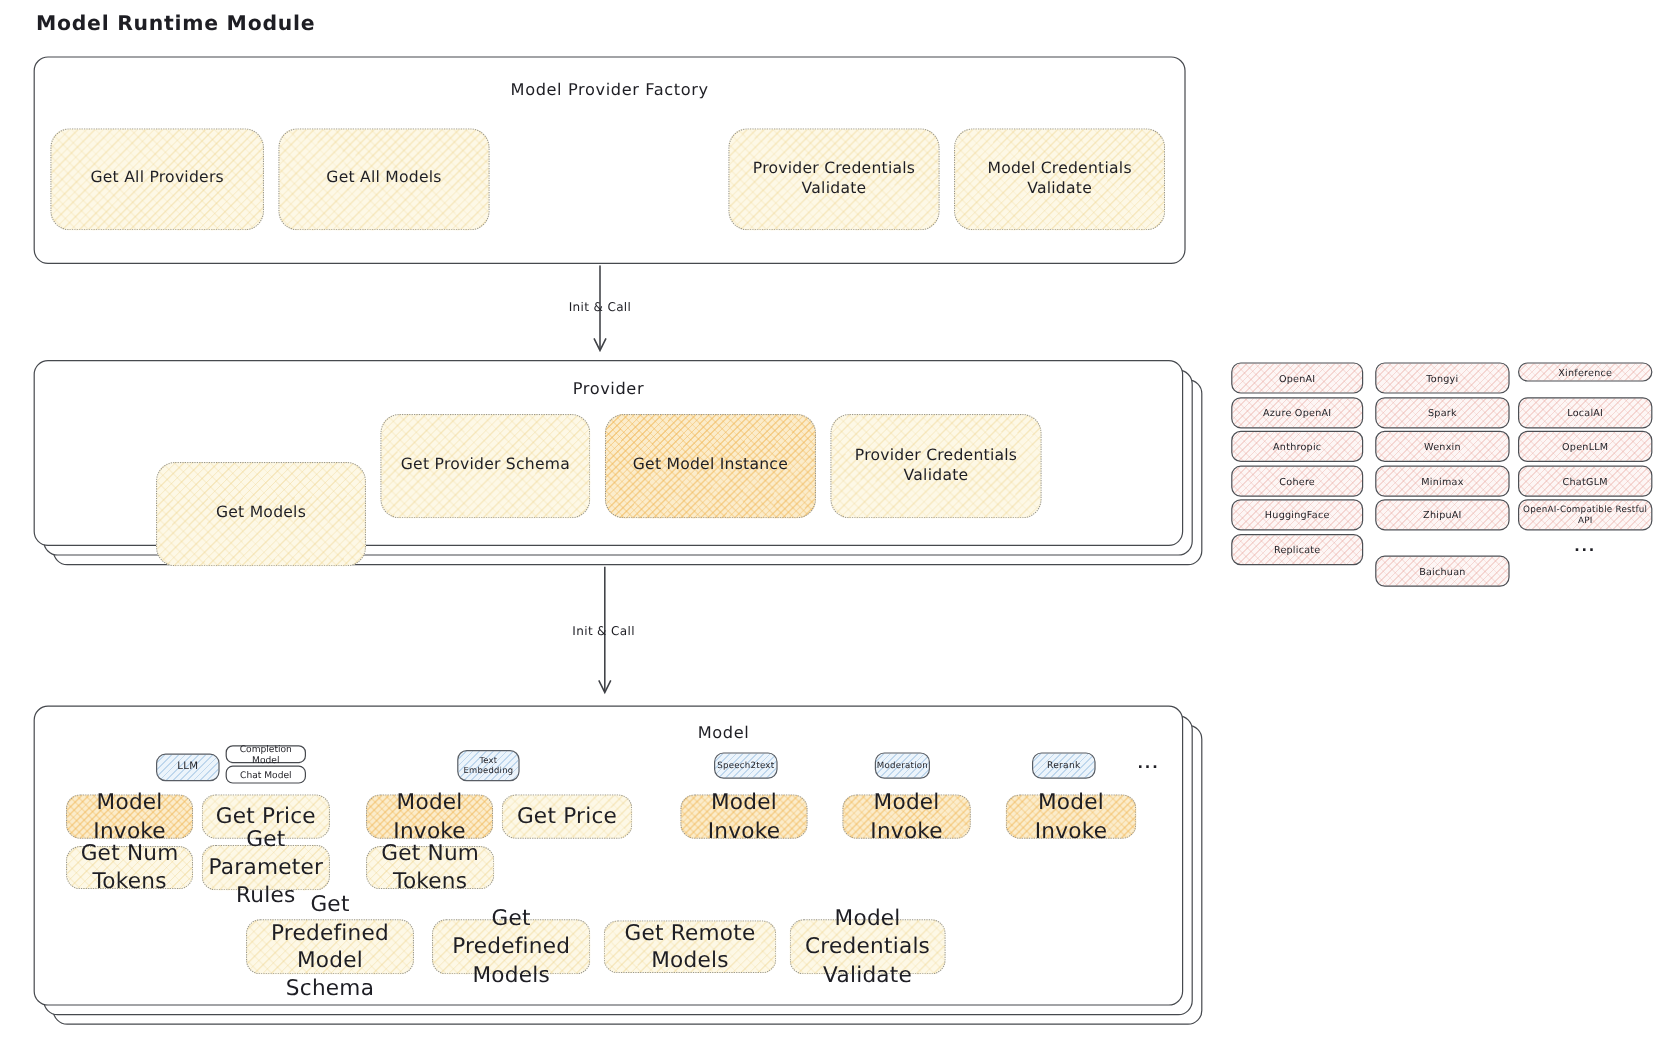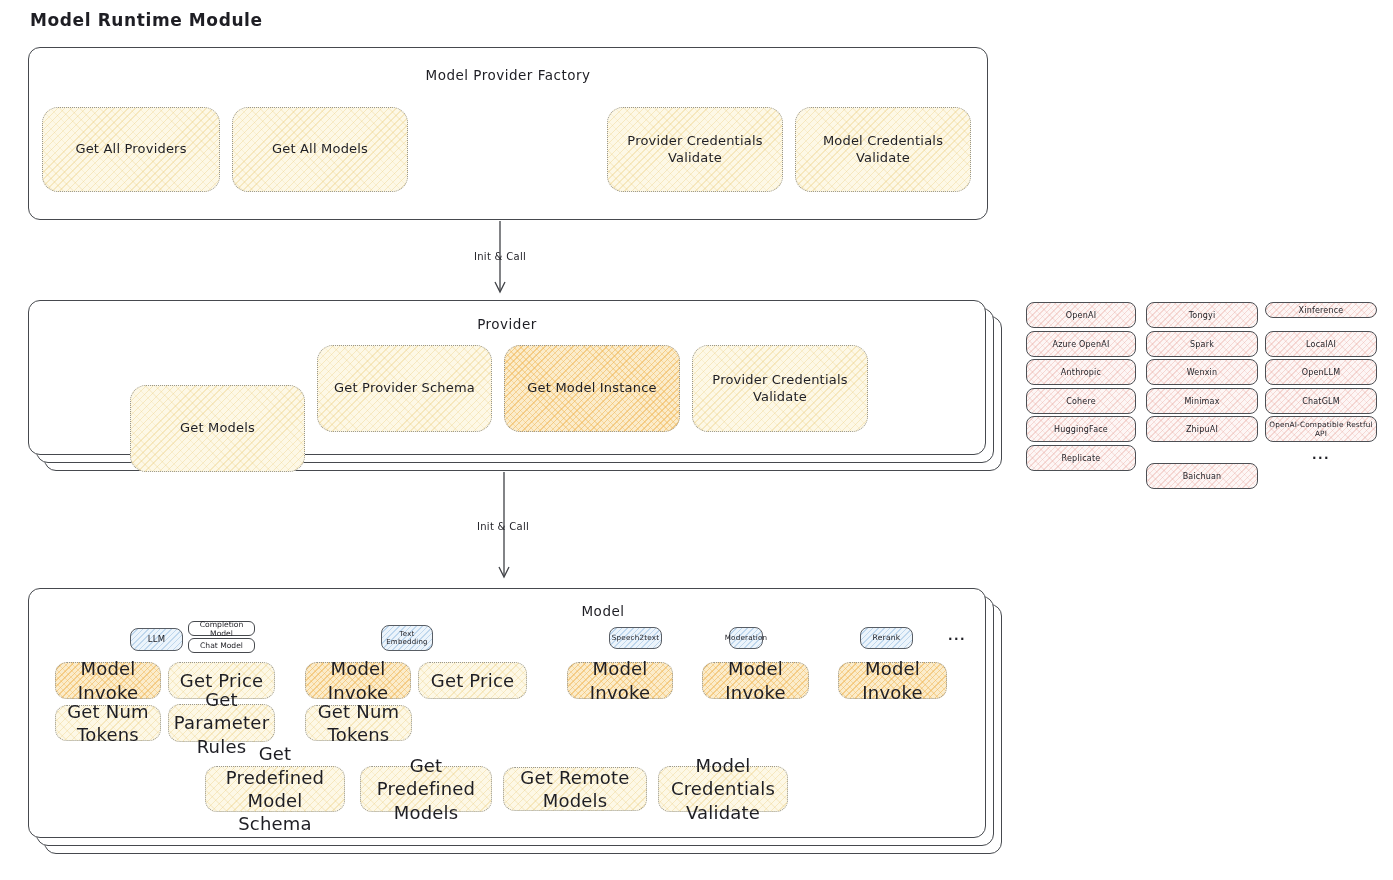--- a/index.html
+++ b/index.html
@@ -109,22 +109,22 @@
 
   <div class="panel shadow" style="left:44px;top:604px;width:958px;height:250px;"></div>
   <div class="panel shadow" style="left:36px;top:596px;width:958px;height:250px;"></div>
   <div class="panel" style="left:28px;top:588px;width:958px;height:250px;"></div>
   <div class="panel-title" style="left:28px;top:603px;width:1150px;">Model</div>
 
   <div class="badge" style="left:130px;top:628px;width:53px;height:23px;">LLM</div>
   <div class="chip" style="left:188px;top:621px;width:67px;height:15px;">Completion Model</div>
   <div class="chip" style="left:188px;top:638px;width:67px;height:15px;">Chat Model</div>
   <div class="badge" style="left:381px;top:625px;width:52px;height:26px;font-size:7px;padding:1px 2px;">Text Embedding</div>
-  <div class="badge" style="left:595px;top:627px;width:53px;height:22px;font-size:7.2px;margin-left:14px;">Speech2text</div>
-  <div class="badge" style="left:729px;top:627px;width:34px;height:22px;font-size:7.2px;">Moderation</div>
+  <div class="badge" style="left:595px;top:627px;width:53px;height:22px;font-size:7.2px;">Speech2text</div>
+  <div class="badge" style="left:729px;top:627px;width:46px;height:22px;font-size:7.2px;">Moderation</div>
   <div class="badge" style="left:860px;top:627px;width:53px;height:22px;font-size:7.6px;">Rerank</div>
   <div class="ellipsis" style="left:948px;top:629px;">...</div>
 
   <div class="btn small fill-strong" style="left:55px;top:662px;width:106px;height:37px;">Model Invoke</div>
   <div class="btn small fill-soft" style="left:168px;top:662px;width:107px;height:37px;">Get Price</div>
   <div class="btn small fill-soft" style="left:55px;top:705px;width:106px;height:36px;">Get Num Tokens</div>
   <div class="btn small fill-soft" style="left:168px;top:704px;width:107px;height:38px;">Get Parameter Rules</div>
 
   <div class="btn small fill-strong" style="left:305px;top:662px;width:106px;height:37px;">Model Invoke</div>
   <div class="btn small fill-soft" style="left:418px;top:662px;width:109px;height:37px;">Get Price</div>

